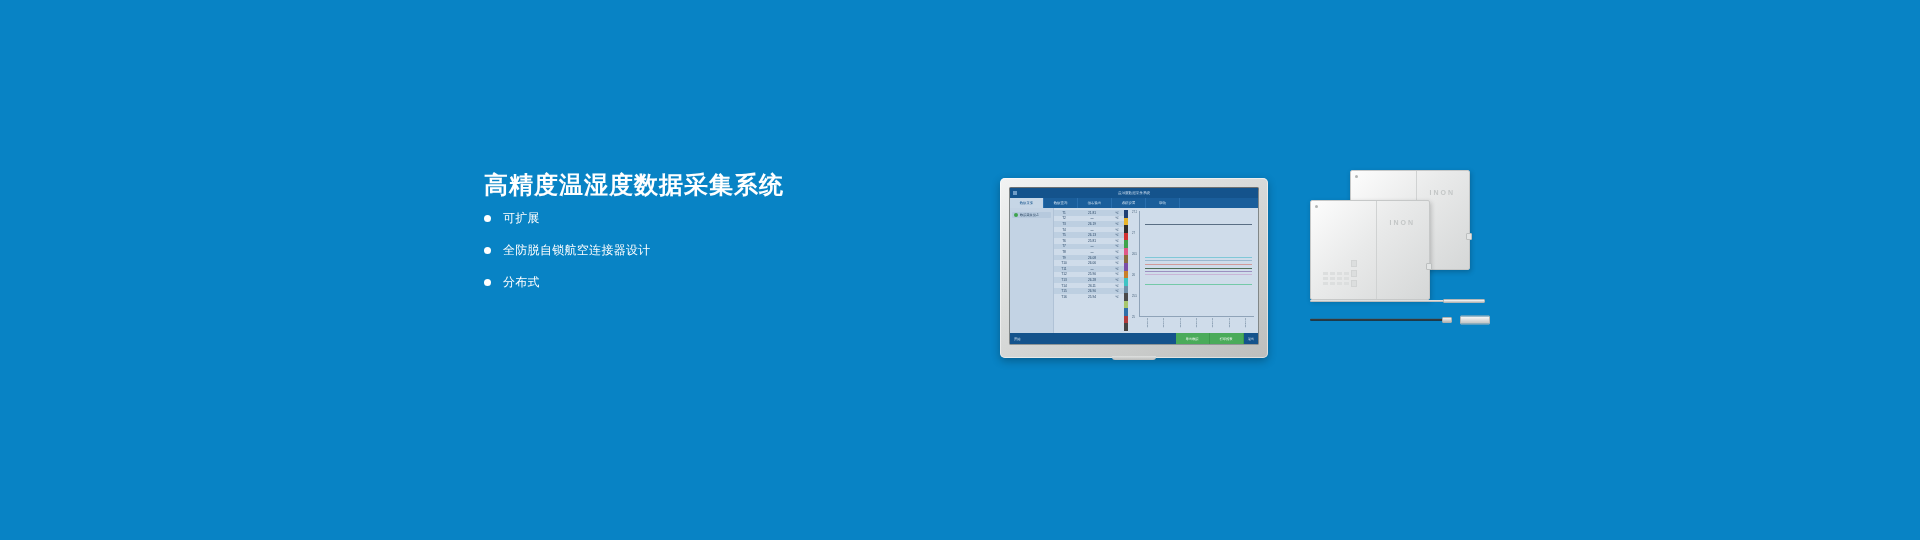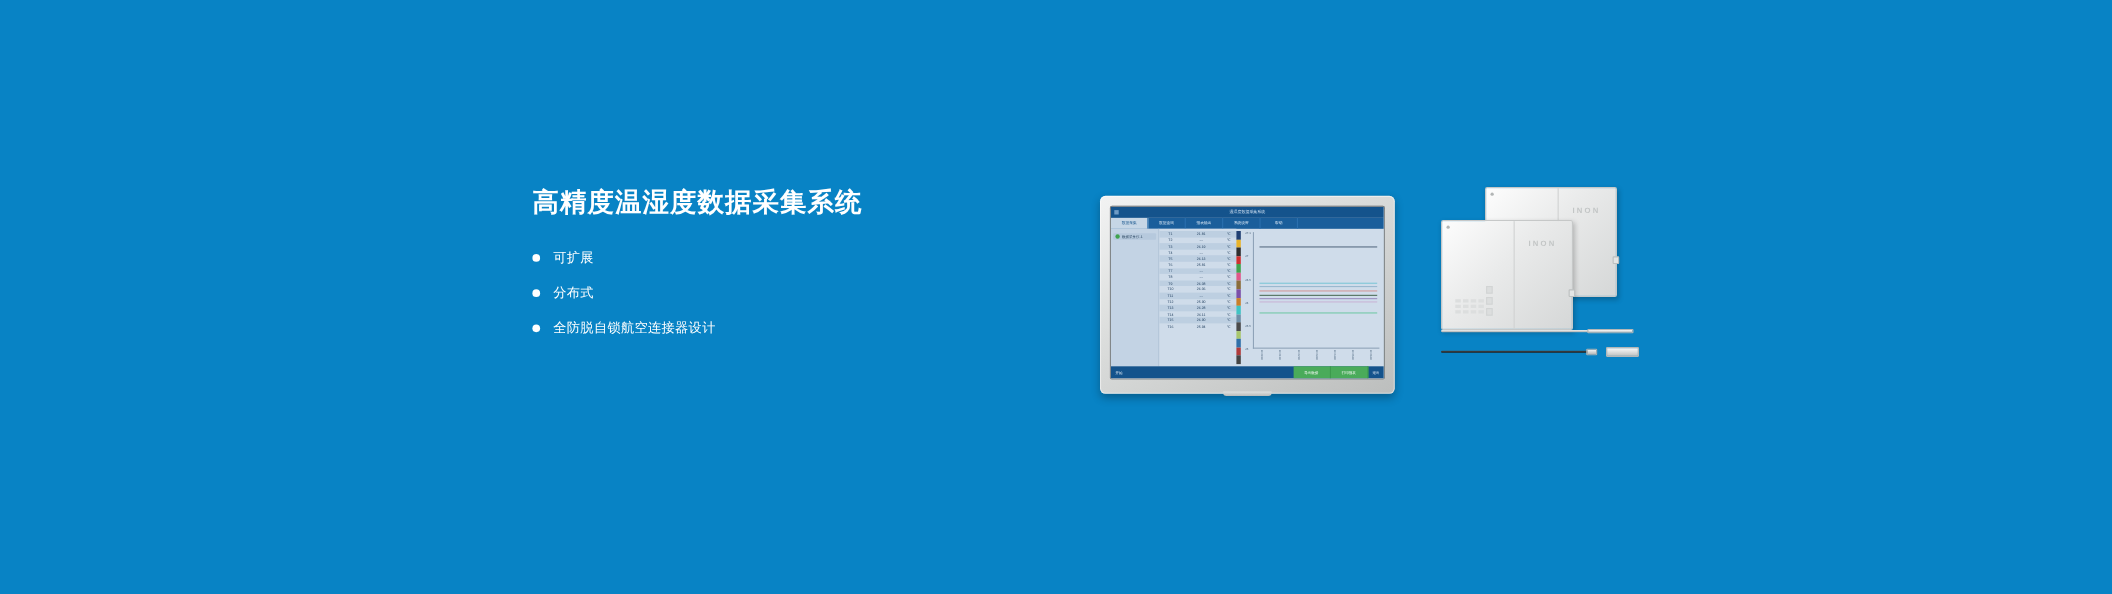--- a/index.html
+++ b/index.html
@@ -20,21 +20,21 @@
     position: absolute;
     left: 484px; top: 172px;
     width: 480px;
   }
   .headline {
     font-size: 24px;
     font-weight: bold;
     color: #ffffff;
     letter-spacing: 1px;
     line-height: 1.1;
-    margin: 0 0 28px 0;
+    margin: 0 0 12px 0;
     white-space: nowrap;
   }
   .subhead {
     font-size: 14.5px;
     color: #ffffff;
     line-height: 1.2;
     margin: 0 0 18px 0;
     white-space: nowrap;
     letter-spacing: .3px;
   }
@@ -267,25 +267,25 @@
 
   <div class="copy">
     <h1 class="headline">高精度温湿度数据采集系统</h1>
     <ul class="features">
       <li class="feature">
         <span class="dot"></span>
         <span class="ftxt">可扩展</span>
       </li>
       <li class="feature">
         <span class="dot"></span>
-        <span class="ftxt">分布式</span>
+        <span class="ftxt">全防脱自锁航空连接器设计</span>
       </li>
       <li class="feature">
         <span class="dot"></span>
-        <span class="ftxt">全防脱自锁航空连接器设计</span>
+        <span class="ftxt">分布式</span>
       </li>
     </ul>
   </div>
 
   <div class="monitor">
     <div class="mon-bezel">
       <div class="mon-inner">
         <div class="screen">
 
           <div class="scr-title">

